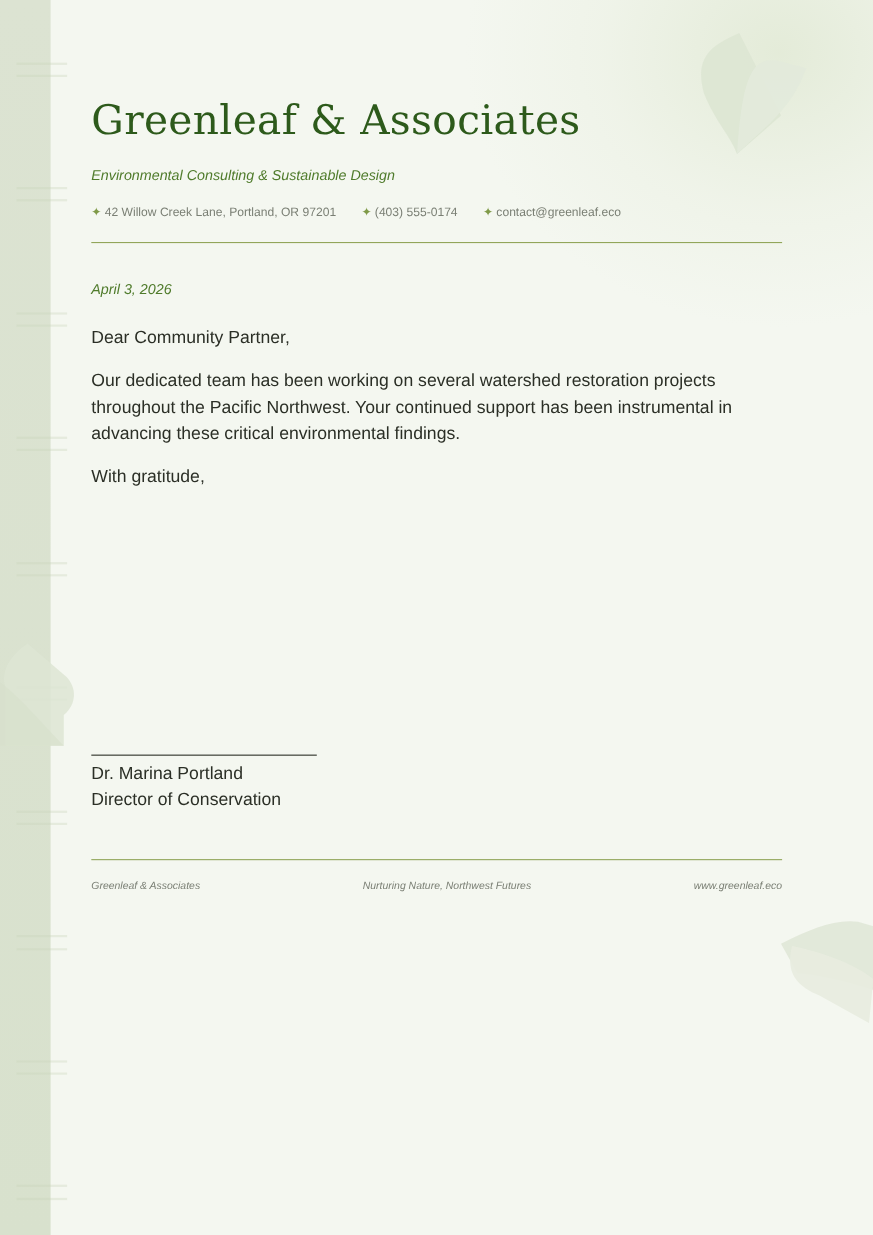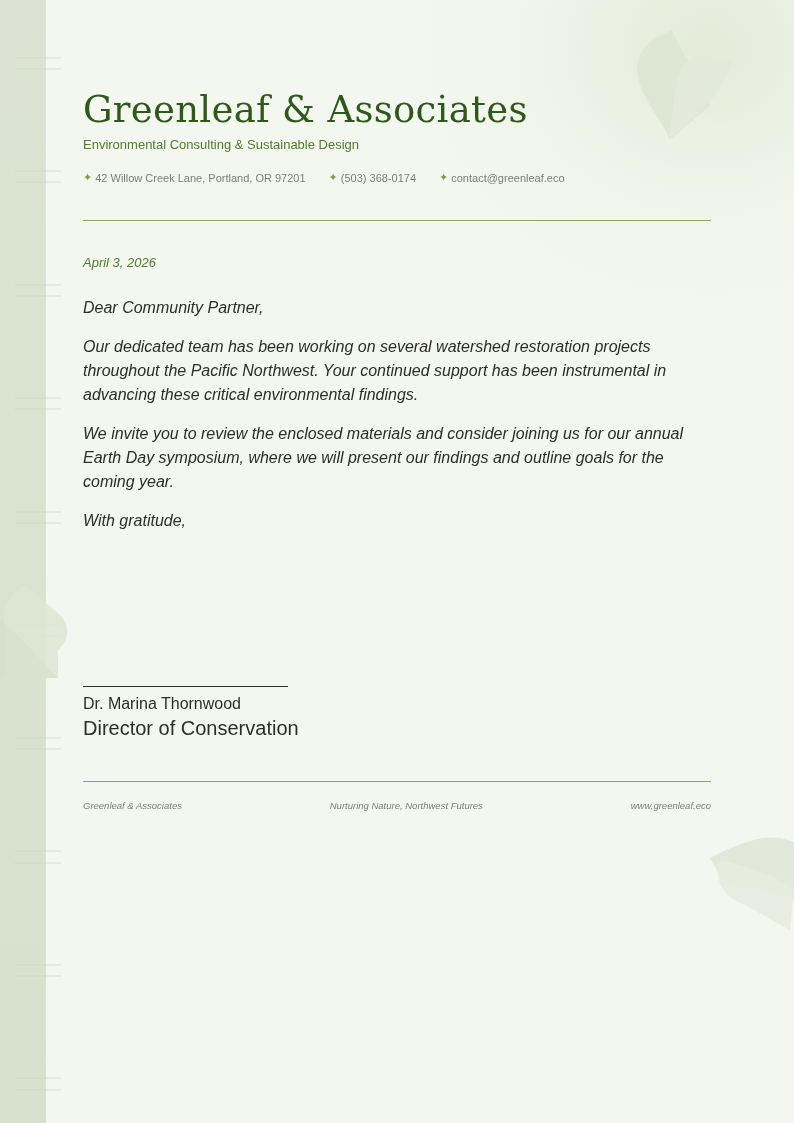--- a/index.html
+++ b/index.html
@@ -24,41 +24,41 @@
       position: absolute; left: 0; width: 46px; height: 2px;
       background: rgba(200,212,186,0.35);
     }
     .leaf { position: absolute; }
     .header-block { position: absolute; left: 83px; top: 88px; width: 628px; }
     .company-name {
       font-family: "DejaVu Serif", "Liberation Serif", serif;
       font-size: 37px; color: #2d5a1b; letter-spacing: 0.3px; line-height: 44px;
     }
     .tagline {
-      margin-top: 5px; font-size: 13px; color: #4f7b2b;
+      margin-top: 20px; font-size: 13px; font-style: italic; color: #4f7b2b;
     }
     .contacts { margin-top: 19px; display: flex; font-size: 11px; color: #7a7f74; }
     .contact-item { display: flex; align-items: center; margin-right: 23px; }
     .contact-item .sym { color: #7f9a48; font-size: 11px; margin-right: 3px; }
     .rule-top {
       position: absolute; left: 83px; top: 220px; width: 628px; height: 1px; background: #92a65a;
     }
     .date {
       position: absolute; left: 83px; top: 255px; font-size: 13px; font-style: italic; color: #4f7b2b; text-align: right;
     }
     .letter-body {
       position: absolute; left: 83px; top: 296px; width: 620px;
       font-size: 16px; line-height: 24px; color: #2b2f26;
     }
-    .letter-body p { margin-bottom: 15px; font-style: italic; }
+    .letter-body p { margin-bottom: 15px; }
     .sig-line {
       position: absolute; left: 83px; top: 686px; width: 205px; height: 1px; background: #2b2f26;
     }
     .sig-name { position: absolute; left: 83px; top: 692px; font-size: 16px; line-height: 24px; }
-    .sig-title { position: absolute; left: 83px; top: 716px; font-size: 20px; line-height: 24px; }
+    .sig-title { position: absolute; left: 83px; top: 716px; font-size: 16px; line-height: 24px; }
     .rule-bottom {
       position: absolute; left: 83px; top: 781px; width: 628px; height: 1px; background: #92a65a;
     }
     .footer {
       position: absolute; left: 83px; top: 800px; width: 628px;
       display: flex; justify-content: space-between;
       font-size: 9.5px; font-style: italic; color: #7a7f74;
     }
   </style>
 </head>
@@ -108,42 +108,41 @@
 <div class="header-block">
   <div class="company-name">Greenleaf &amp; Associates</div>
   <div class="tagline">Environmental Consulting &amp; Sustainable Design</div>
   <div class="contacts">
     <div class="contact-item">
       <span class="sym">✦</span>
       <span>42 Willow Creek Lane, Portland, OR 97201</span>
     </div>
     <div class="contact-item">
       <span class="sym">✦</span>
-      <span>(503) 368-0174</span>
+      <span>(403) 555-0174</span>
     </div>
     <div class="contact-item">
       <span class="sym">✦</span>
       <span>contact@greenleaf.eco</span>
     </div>
   </div>
 </div>
 
 <div class="rule-top"></div>
 
 <div class="date">April 3, 2026</div>
 
 <div class="letter-body">
   <p>Dear Community Partner,</p>
   <p>Our dedicated team has been working on several watershed restoration projects throughout the Pacific Northwest. Your continued support has been instrumental in advancing these critical environmental findings.</p>
-  <p>We invite you to review the enclosed materials and consider joining us for our annual Earth Day symposium, where we will present our findings and outline goals for the coming year.</p>
   <p>With gratitude,</p>
 </div>
 
 <div class="sig-line"></div>
-<div class="sig-name">Dr. Marina Thornwood</div>
+<div class="sig-name">Dr. Marina Portland</div>
 <div class="sig-title">Director of Conservation</div>
 
 <div class="rule-bottom"></div>
 
 <div class="footer">
   <span>Greenleaf &amp; Associates</span>
   <span>Nurturing Nature, Northwest Futures</span>
   <span>www.greenleaf.eco</span>
 </div>
 

